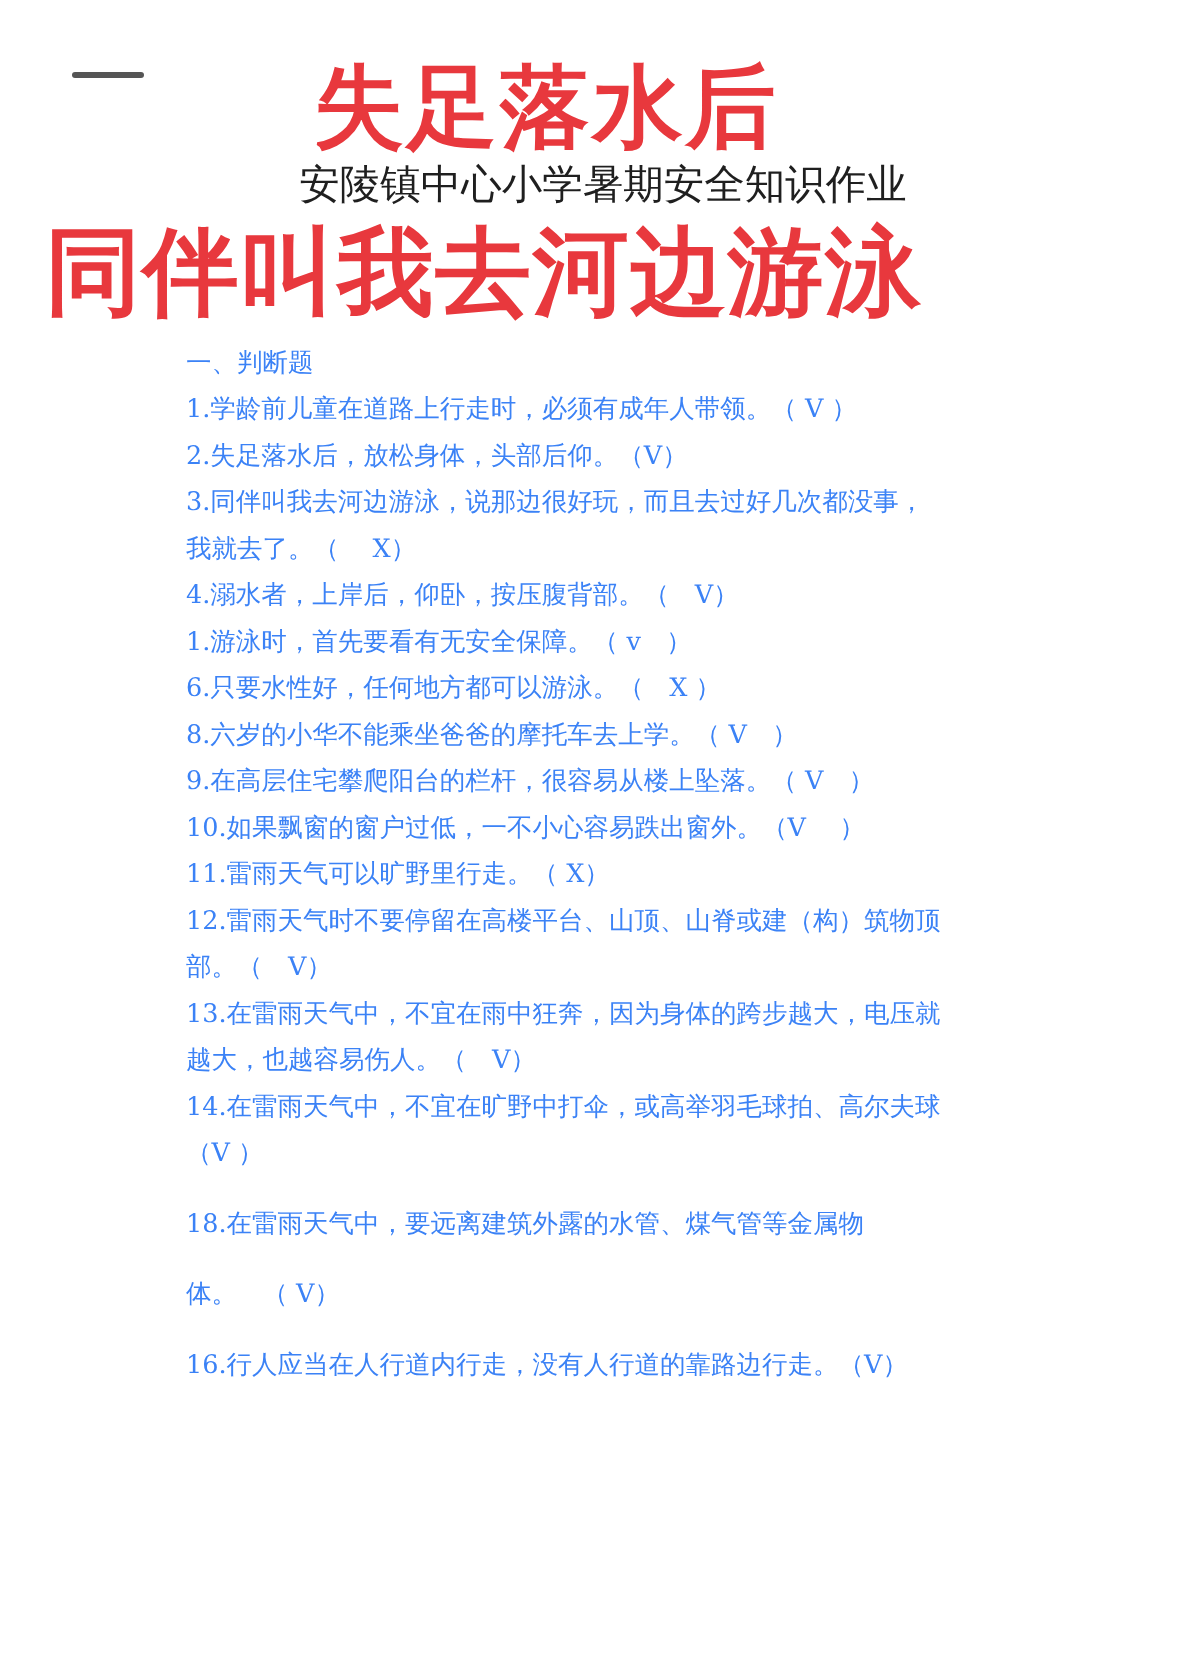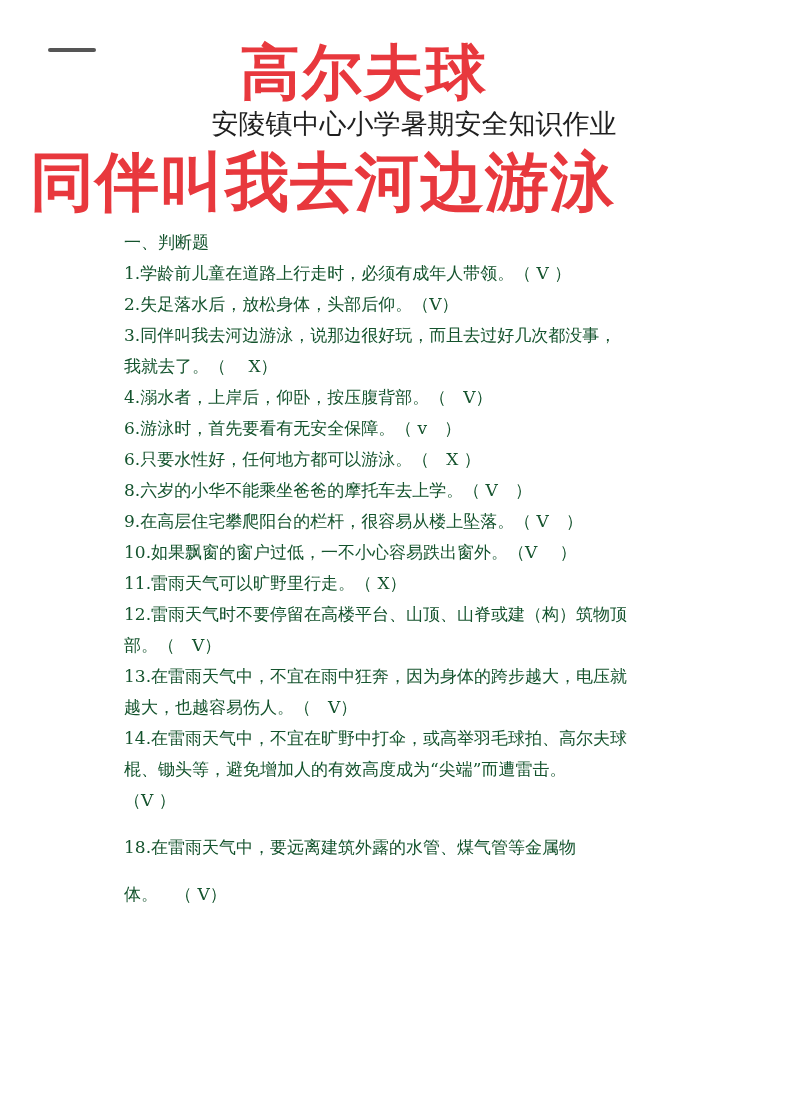--- a/index.html
+++ b/index.html
@@ -1,56 +1,56 @@
 <!DOCTYPE html>
 <html><head>
 <meta charset="utf-8">
 <style>
   html, body { margin:0; padding:0; background:#ffffff; }
   body { width:800px; height:1120px; position:relative; overflow:hidden; font-family:"DejaVu Serif","Liberation Serif",serif; color:#1a1a1a; }
   .dash-mark { position:absolute; left:48px; top:48px; width:48px; height:4px; background:#555; border-radius:2px; }
   .school-title { position:absolute; left:0; width:800px; top:34px; text-align:center; font-family:"DejaVu Sans","Liberation Sans",sans-serif; font-weight:bold; font-size:60px; line-height:76px; color:#e8383d; letter-spacing:2px; padding-left:0; }
   .school-title span { position:relative; left:-36px; }
   .doc-subtitle { position:absolute; left:0; width:800px; top:104px; text-align:center; font-family:"DejaVu Sans","Liberation Sans",sans-serif; font-size:27px; line-height:40px; color:#1f1f1f; }
-  .doc-subtitle span { position:relative; left:14px; }
+  .doc-subtitle span { position:relative; left:2px; }
   .answer-title { position:absolute; left:30px; top:142px; width:680px; font-family:"DejaVu Sans","Liberation Sans",sans-serif; font-weight:bold; font-size:64px; line-height:80px; color:#e8383d; letter-spacing:1px; white-space:nowrap; }
-  .content { position:absolute; left:124px; top:226px; width:560px; font-size:17px; color:#14532d; }
+  .content { position:absolute; left:124px; top:226px; width:560px; font-size:17px; color:#3b82f6; }
   .line { height:31px; line-height:31px; white-space:nowrap; }
   .section-head { height:32px; line-height:32px; }
   .gap { height:16px; }
 </style>
 </head>
 <body>
 
 <div class="dash-mark"></div>
 
-<div class="school-title"><span>高尔夫球</span></div>
+<div class="school-title"><span>失足落水后</span></div>
 
 <div class="doc-subtitle"><span>安陵镇中心小学暑期安全知识作业</span></div>
 
 <div class="answer-title">同伴叫我去河边游泳</div>
 
 <div class="content">
   <div class="section-head">一、判断题</div>
   <div class="line">1.学龄前儿童在道路上行走时，必须有成年人带领。（ V ）</div>
   <div class="line">2.失足落水后，放松身体，头部后仰。（V）</div>
   <div class="line">3.同伴叫我去河边游泳，说那边很好玩，而且去过好几次都没事，</div>
   <div class="line">我就去了。（　 X）</div>
   <div class="line">4.溺水者，上岸后，仰卧，按压腹背部。（　V）</div>
-  <div class="line">6.游泳时，首先要看有无安全保障。（ v　）</div>
+  <div class="line">1.游泳时，首先要看有无安全保障。（ v　）</div>
   <div class="line">6.只要水性好，任何地方都可以游泳。（　X ）</div>
   <div class="line">8.六岁的小华不能乘坐爸爸的摩托车去上学。（ V　）</div>
   <div class="line">9.在高层住宅攀爬阳台的栏杆，很容易从楼上坠落。（ V　）</div>
   <div class="line">10.如果飘窗的窗户过低，一不小心容易跌出窗外。（V　 ）</div>
   <div class="line">11.雷雨天气可以旷野里行走。（ X）</div>
   <div class="line">12.雷雨天气时不要停留在高楼平台、山顶、山脊或建（构）筑物顶</div>
   <div class="line">部。（　V）</div>
   <div class="line">13.在雷雨天气中，不宜在雨中狂奔，因为身体的跨步越大，电压就</div>
   <div class="line">越大，也越容易伤人。（　V）</div>
   <div class="line">14.在雷雨天气中，不宜在旷野中打伞，或高举羽毛球拍、高尔夫球</div>
-  <div class="line">棍、锄头等，避免增加人的有效高度成为“尖端”而遭雷击。</div>
   <div class="line">（V ）</div>
   <div class="gap"></div>
   <div class="line">18.在雷雨天气中，要远离建筑外露的水管、煤气管等金属物</div>
   <div class="gap"></div>
   <div class="line">体。　（ V）</div>
   <div class="gap"></div>
+  <div class="line">16.行人应当在人行道内行走，没有人行道的靠路边行走。（V）</div>
 </div>
 
 </body></html>

